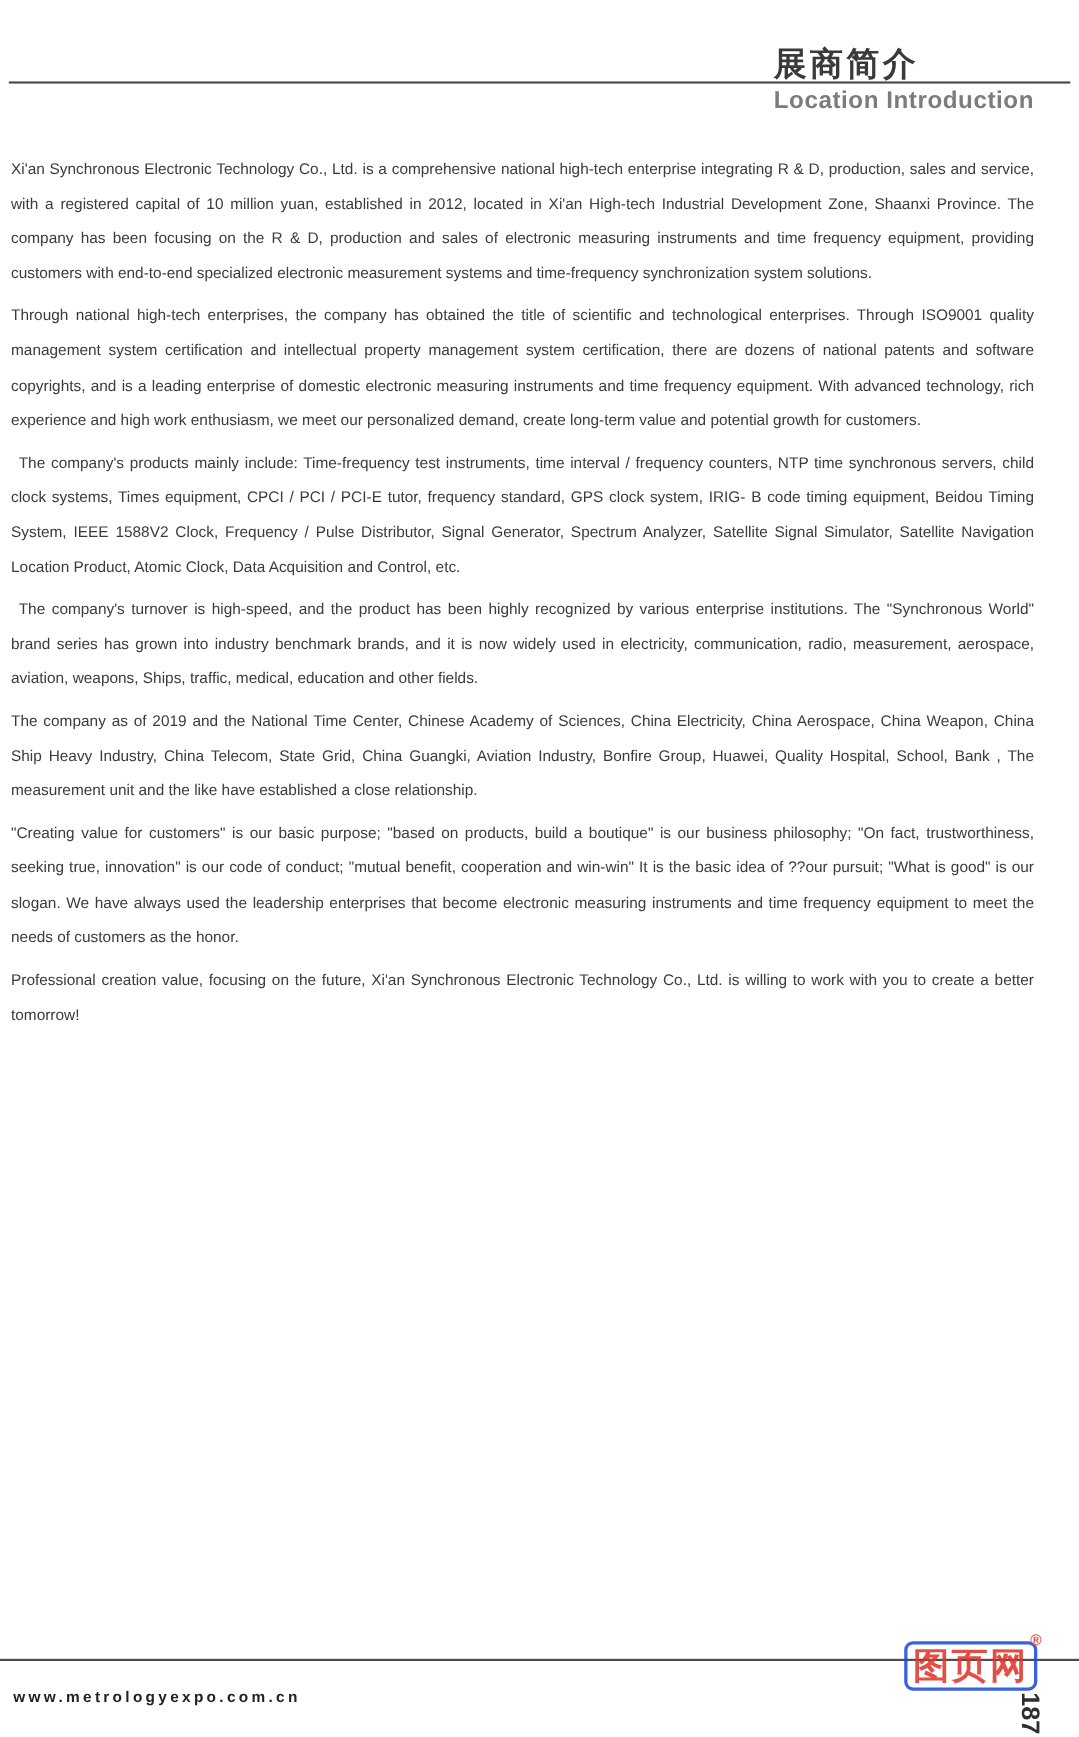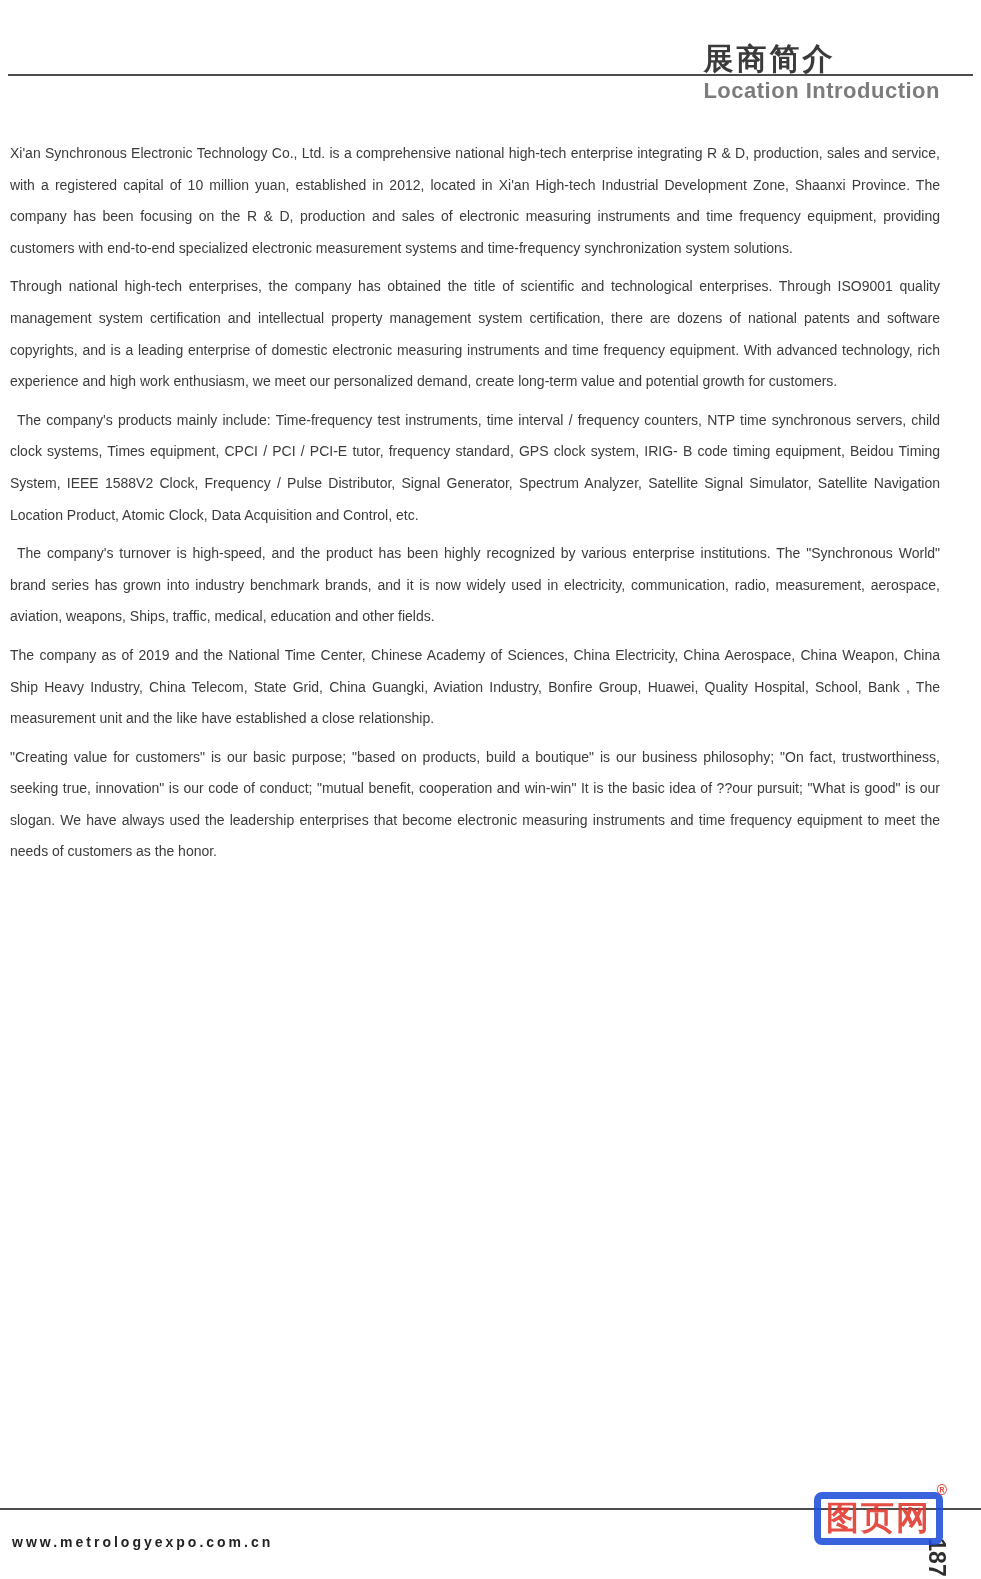--- a/index.html
+++ b/index.html
@@ -89,21 +89,21 @@
   }
   .watermark-logo {
     position: absolute;
     right: 38px;
     top: 1492px;
     color: #e2362b;
     opacity: 0.88;
   }
   .watermark-box {
     display: inline-block;
-    border: 7px solid #1d4ed8;
+    border: 3px solid #1d4ed8;
     border-radius: 8px;
     padding: 2px 5px 4px 5px;
     font-size: 33px;
     font-weight: bold;
     letter-spacing: 2px;
     line-height: 1;
   }
   .registered-mark {
     position: absolute;
     top: -10px;
@@ -122,20 +122,21 @@
 
 <div class="header-divider"></div>
 
 <main class="article">
   <p>Xi'an Synchronous Electronic Technology Co., Ltd. is a comprehensive national high-tech enterprise integrating R &amp; D, production, sales and service, with a registered capital of 10 million yuan, established in 2012, located in Xi'an High-tech Industrial Development Zone, Shaanxi Province. The company has been focusing on the R &amp; D, production and sales of electronic measuring instruments and time frequency equipment, providing customers with end-to-end specialized electronic measurement systems and time-frequency synchronization system solutions.</p>
   <p>Through national high-tech enterprises, the company has obtained the title of scientific and technological enterprises. Through ISO9001 quality management system certification and intellectual property management system certification, there are dozens of national patents and software copyrights, and is a leading enterprise of domestic electronic measuring instruments and time frequency equipment. With advanced technology, rich experience and high work enthusiasm, we meet our personalized demand, create long-term value and potential growth for customers.</p>
   <p>The company's products mainly include: Time-frequency test instruments, time interval / frequency counters, NTP time synchronous servers, child clock systems, Times equipment, CPCI / PCI / PCI-E tutor, frequency standard, GPS clock system, IRIG- B code timing equipment, Beidou Timing System, IEEE 1588V2 Clock, Frequency / Pulse Distributor, Signal Generator, Spectrum Analyzer, Satellite Signal Simulator, Satellite Navigation Location Product, Atomic Clock, Data Acquisition and Control, etc.</p>
   <p>The company's turnover is high-speed, and the product has been highly recognized by various enterprise institutions. The "Synchronous World" brand series has grown into industry benchmark brands, and it is now widely used in electricity, communication, radio, measurement, aerospace, aviation, weapons, Ships, traffic, medical, education and other fields.</p>
   <p>The company as of 2019 and the National Time Center, Chinese Academy of Sciences, China Electricity, China Aerospace, China Weapon, China Ship Heavy Industry, China Telecom, State Grid, China Guangki, Aviation Industry, Bonfire Group, Huawei, Quality Hospital, School, Bank , The measurement unit and the like have established a close relationship.</p>
   <p>"Creating value for customers" is our basic purpose; "based on products, build a boutique" is our business philosophy; "On fact, trustworthiness, seeking true, innovation" is our code of conduct; "mutual benefit, cooperation and win-win" It is the basic idea of ??our pursuit; "What is good" is our slogan. We have always used the leadership enterprises that become electronic measuring instruments and time frequency equipment to meet the needs of customers as the honor.</p>
+  <p>Professional creation value, focusing on the future, Xi'an Synchronous Electronic Technology Co., Ltd. is willing to work with you to create a better tomorrow!</p>
 </main>
 
 <div class="footer-divider"></div>
 
 <div class="website-url">www.metrologyexpo.com.cn</div>
 
 <div class="page-number">187</div>
 
 <div class="watermark-logo">
   <span class="watermark-box">图页网</span>

